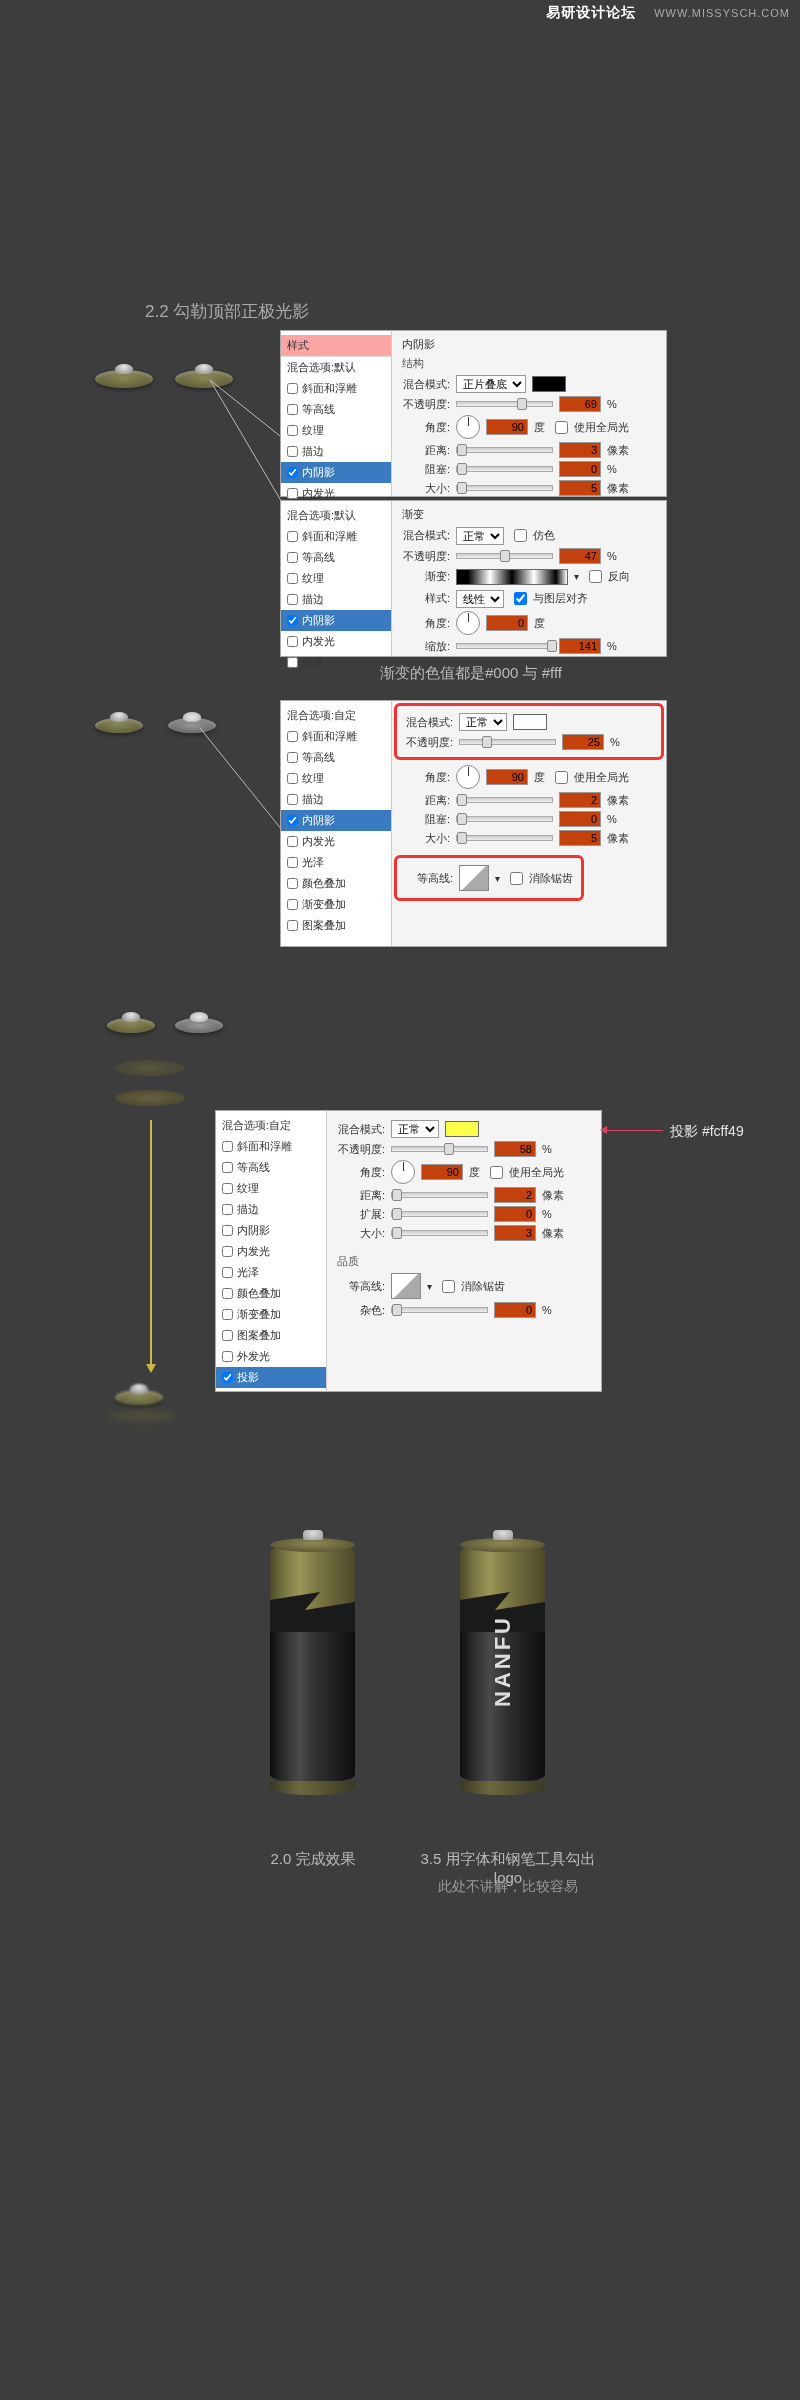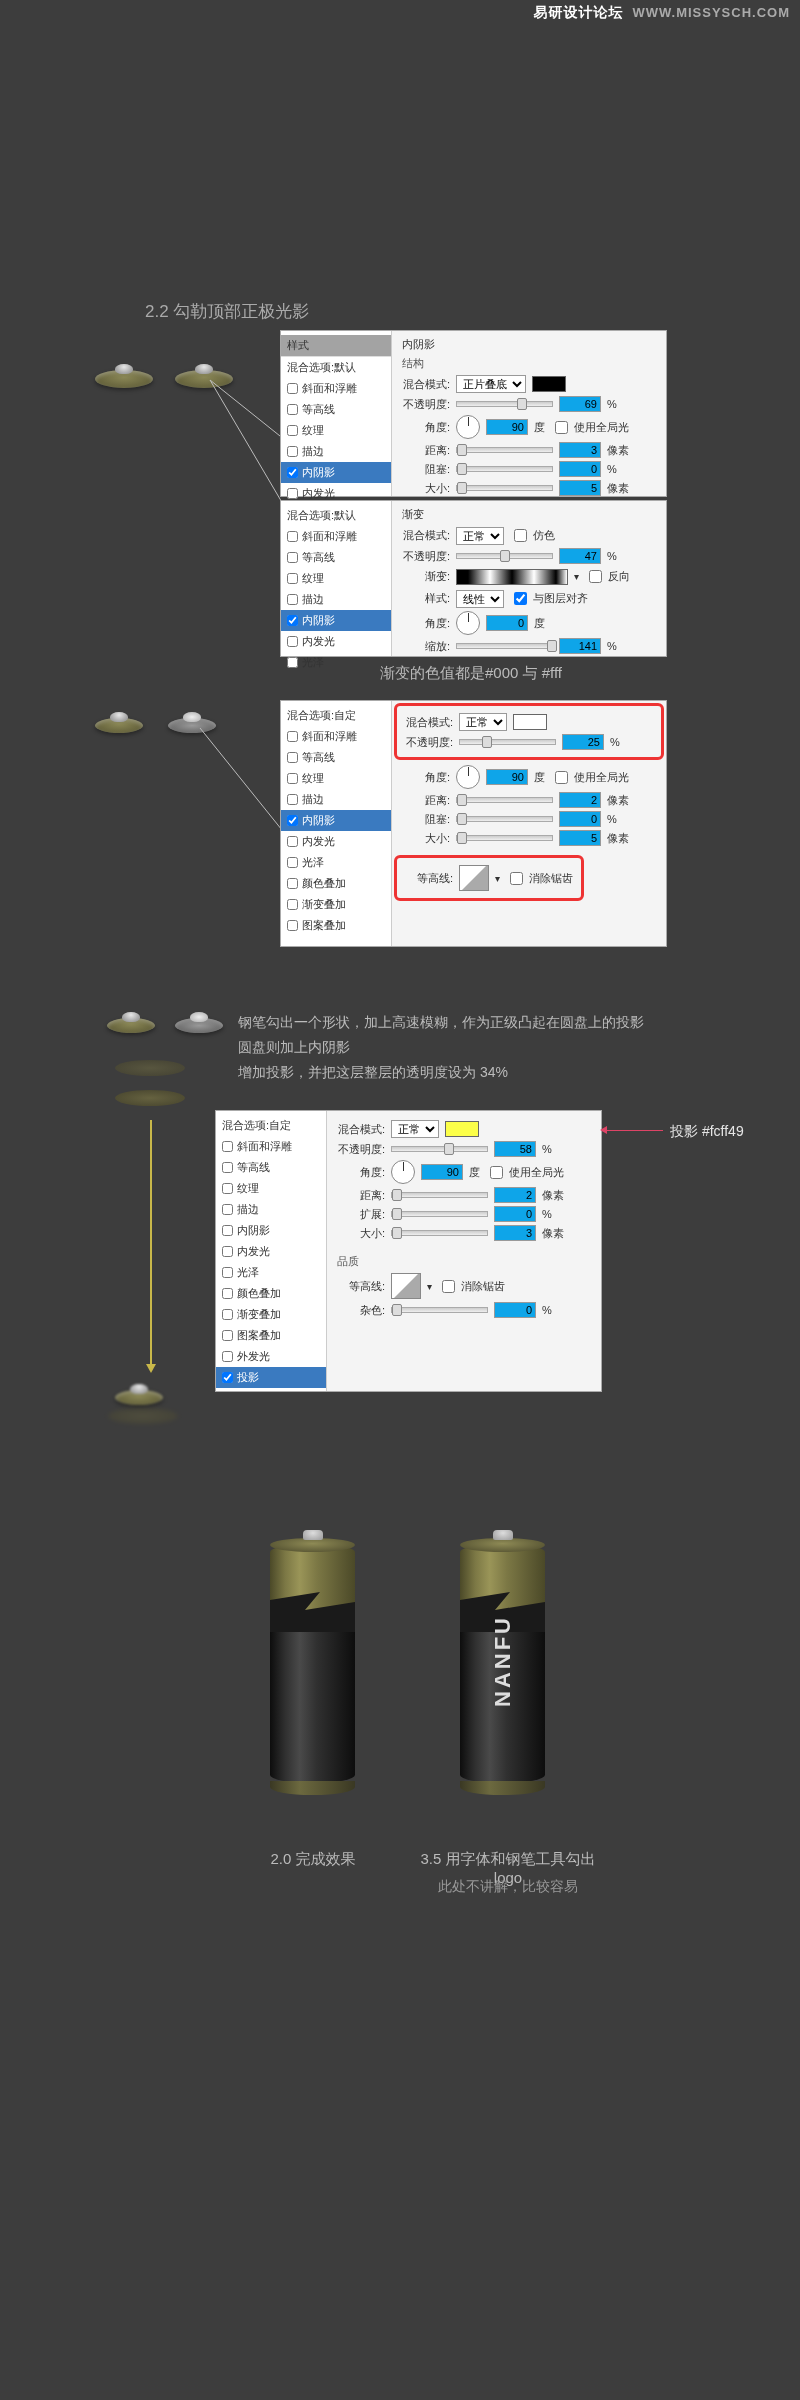--- a/index.html
+++ b/index.html
@@ -19,24 +19,24 @@
   .watermark {
     position: absolute;
     top: 4px;
     right: 10px;
     font-size: 14px;
     color: #fff;
     font-weight: bold;
     letter-spacing: 1px;
   }
   .watermark .sub {
-    font-size: 13px;
+    font-size: 11px;
     color: #aaa;
-    font-weight: bold;
-    margin-left: 4px;
+    font-weight: normal;
+    margin-left: 13px;
   }
   .section-title {
     position: absolute;
     color: #b8b8b8;
     font-size: 28px;
     font-weight: 300;
     letter-spacing: 2px;
   }
   .subtitle {
     position: absolute;
@@ -65,21 +65,21 @@
     color: #333;
     display: flex;
   }
   .panel-left {
     width: 110px;
     background: #fff;
     border-right: 1px solid #ccc;
     padding: 4px 0;
   }
   .panel-left .hdr {
-    background: #a3a3a3;
+    background: #fca5a5;
     padding: 3px 6px;
     font-size: 11px;
     border-bottom: 1px solid #ddd;
   }
   .panel-left .row {
     padding: 3px 6px;
     display: flex;
     align-items: center;
     gap: 4px;
     font-size: 11px;
@@ -171,21 +171,21 @@
     background: #333;
     top: 1px;
     left: 50%;
     transform-origin: bottom center;
   }
   .numbox {
     width: 34px;
     text-align: right;
     padding: 1px 3px;
     border: 1px solid #999;
-    background: #0ea5e9;
+    background: #c2410c;
     font-size: 11px;
   }
   .unit { color: #333; font-size: 11px; }
   .swatch {
     width: 32px;
     height: 14px;
     border: 1px solid #666;
     display: inline-block;
   }
   .swatch.black { background: #000; }
@@ -663,25 +663,20 @@
 
   <div class="disc small" style="left:107px; top:1018px">
       <div class="cap"></div>
     </div>
   <div class="disc small" style="left:175px; top:1018px; background:radial-gradient(ellipse,#999,#555)">
       <div class="cap" style="background:radial-gradient(ellipse,#eee,#aaa)"></div>
     </div>
   <div class="flat-ellipse" style="left:115px; top:1060px; opacity:.6"></div>
   <div class="flat-ellipse" style="left:115px; top:1090px; opacity:.9"></div>
 
-  <div class="note-xs" style="left:238px; top:1010px; width:460px">
-    <span>钢笔勾出一个形状，加上高速模糊，作为正级凸起在圆盘上的投影</span><br>
-    <span>圆盘则加上内阴影</span><br>
-    <span>增加投影，并把这层整层的透明度设为 34%</span>
-  </div>
 
   <div class="v-arrow" style="left:150px; top:1120px; height:250px"></div>
   <div class="disc small" style="left:115px; top:1390px; filter:blur(1px)">
       <div class="cap"></div>
     </div>
   <div class="flat-ellipse" style="left:108px; top:1408px; opacity:.4; filter:blur(2px)"></div>
 
   <div class="panel" style="left:215px; top:1110px; width:385px; height:280px">
     <div class="panel-left">
       <div class="row">

